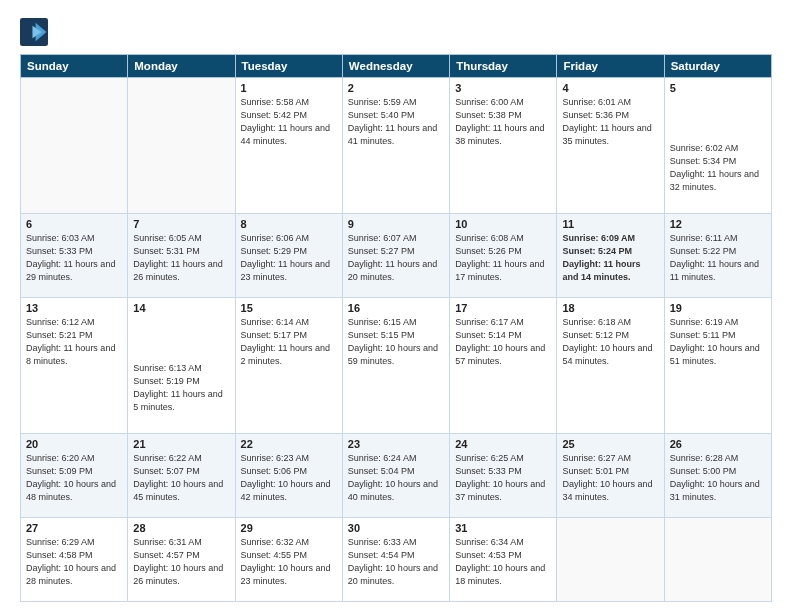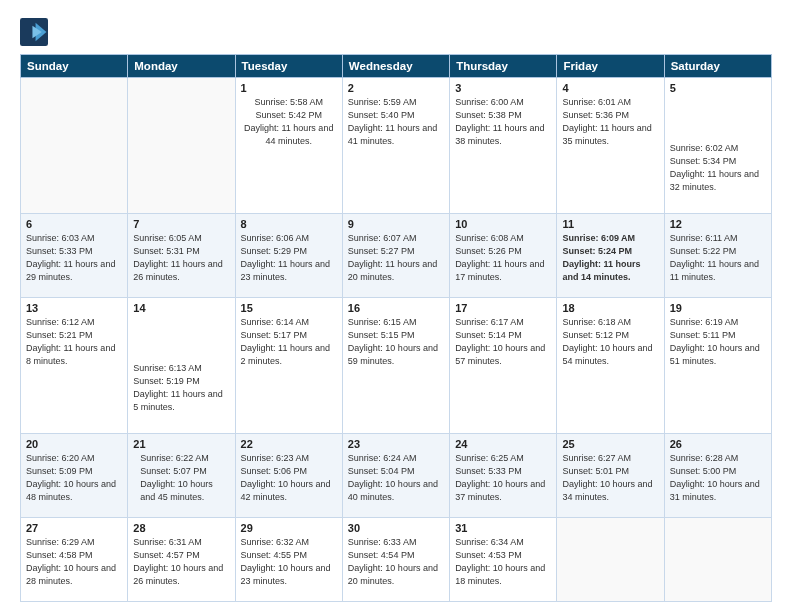--- a/index.html
+++ b/index.html
@@ -126,21 +126,21 @@
           <th>Friday</th>
           <th>Saturday</th>
         </tr>
     </thead>
     <tbody id="calendar-body">
     <tr>
           <td class="empty-cell"></td>
           <td class="empty-cell"></td>
           <td>
             <span class="day-num">1</span>
-            <div class="day-info" style="white-space: pre-wrap; text-align: center;">Sunrise: 5:58 AM
+            <div class="day-info" style="white-space: pre-wrap;">Sunrise: 5:58 AM
 Sunset: 5:42 PM
 Daylight: 11 hours and 44 minutes.</div>
           </td>
           <td>
             <span class="day-num">2</span>
             <div class="day-info" style="white-space: pre-wrap;">Sunrise: 5:59 AM
 Sunset: 5:40 PM
 Daylight: 11 hours and 41 minutes.</div>
           </td>
           <td>
@@ -252,21 +252,21 @@
         </tr>
         <tr>
           <td>
             <span class="day-num">20</span>
             <div class="day-info" style="white-space: pre-wrap;">Sunrise: 6:20 AM
 Sunset: 5:09 PM
 Daylight: 10 hours and 48 minutes.</div>
           </td>
           <td>
             <span class="day-num">21</span>
-            <div class="day-info" style="white-space: pre-wrap; margin-left: 7px;">Sunrise: 6:22 AM
+            <div class="day-info" style="white-space: pre-wrap;">Sunrise: 6:22 AM
 Sunset: 5:07 PM
 Daylight: 10 hours and 45 minutes.</div>
           </td>
           <td>
             <span class="day-num">22</span>
             <div class="day-info" style="white-space: pre-wrap;">Sunrise: 6:23 AM
 Sunset: 5:06 PM
 Daylight: 10 hours and 42 minutes.</div>
           </td>
           <td>

